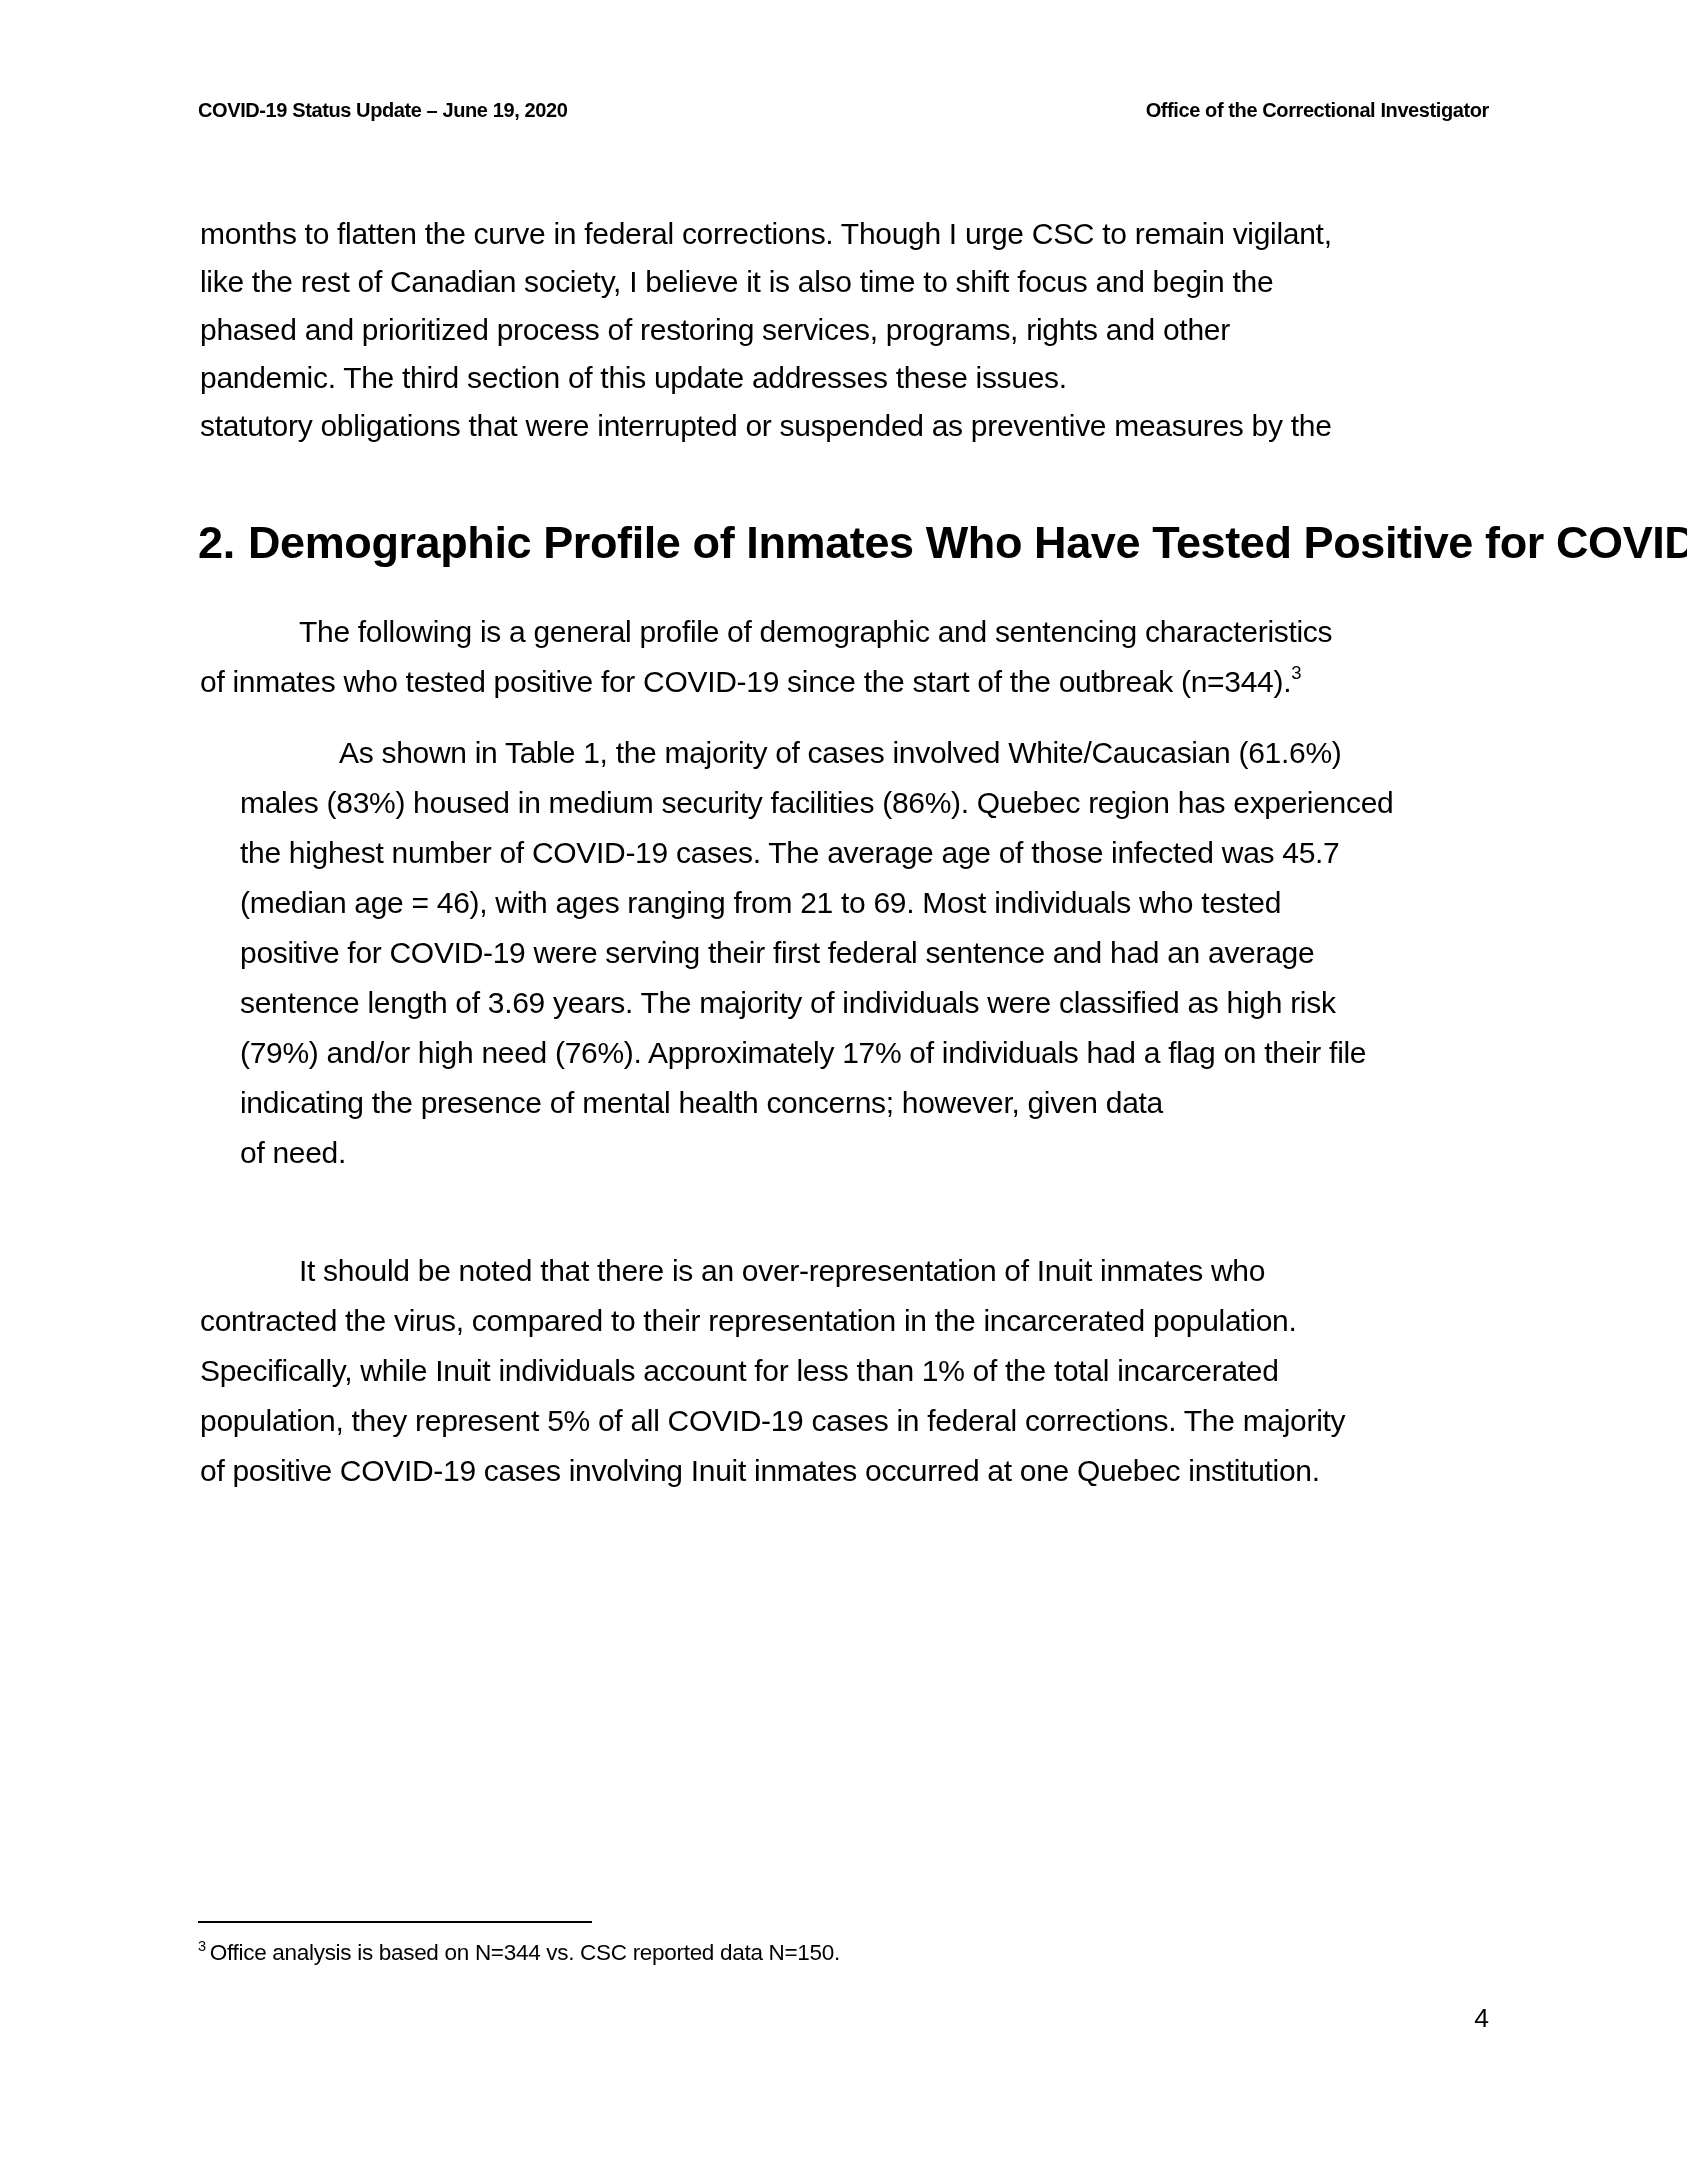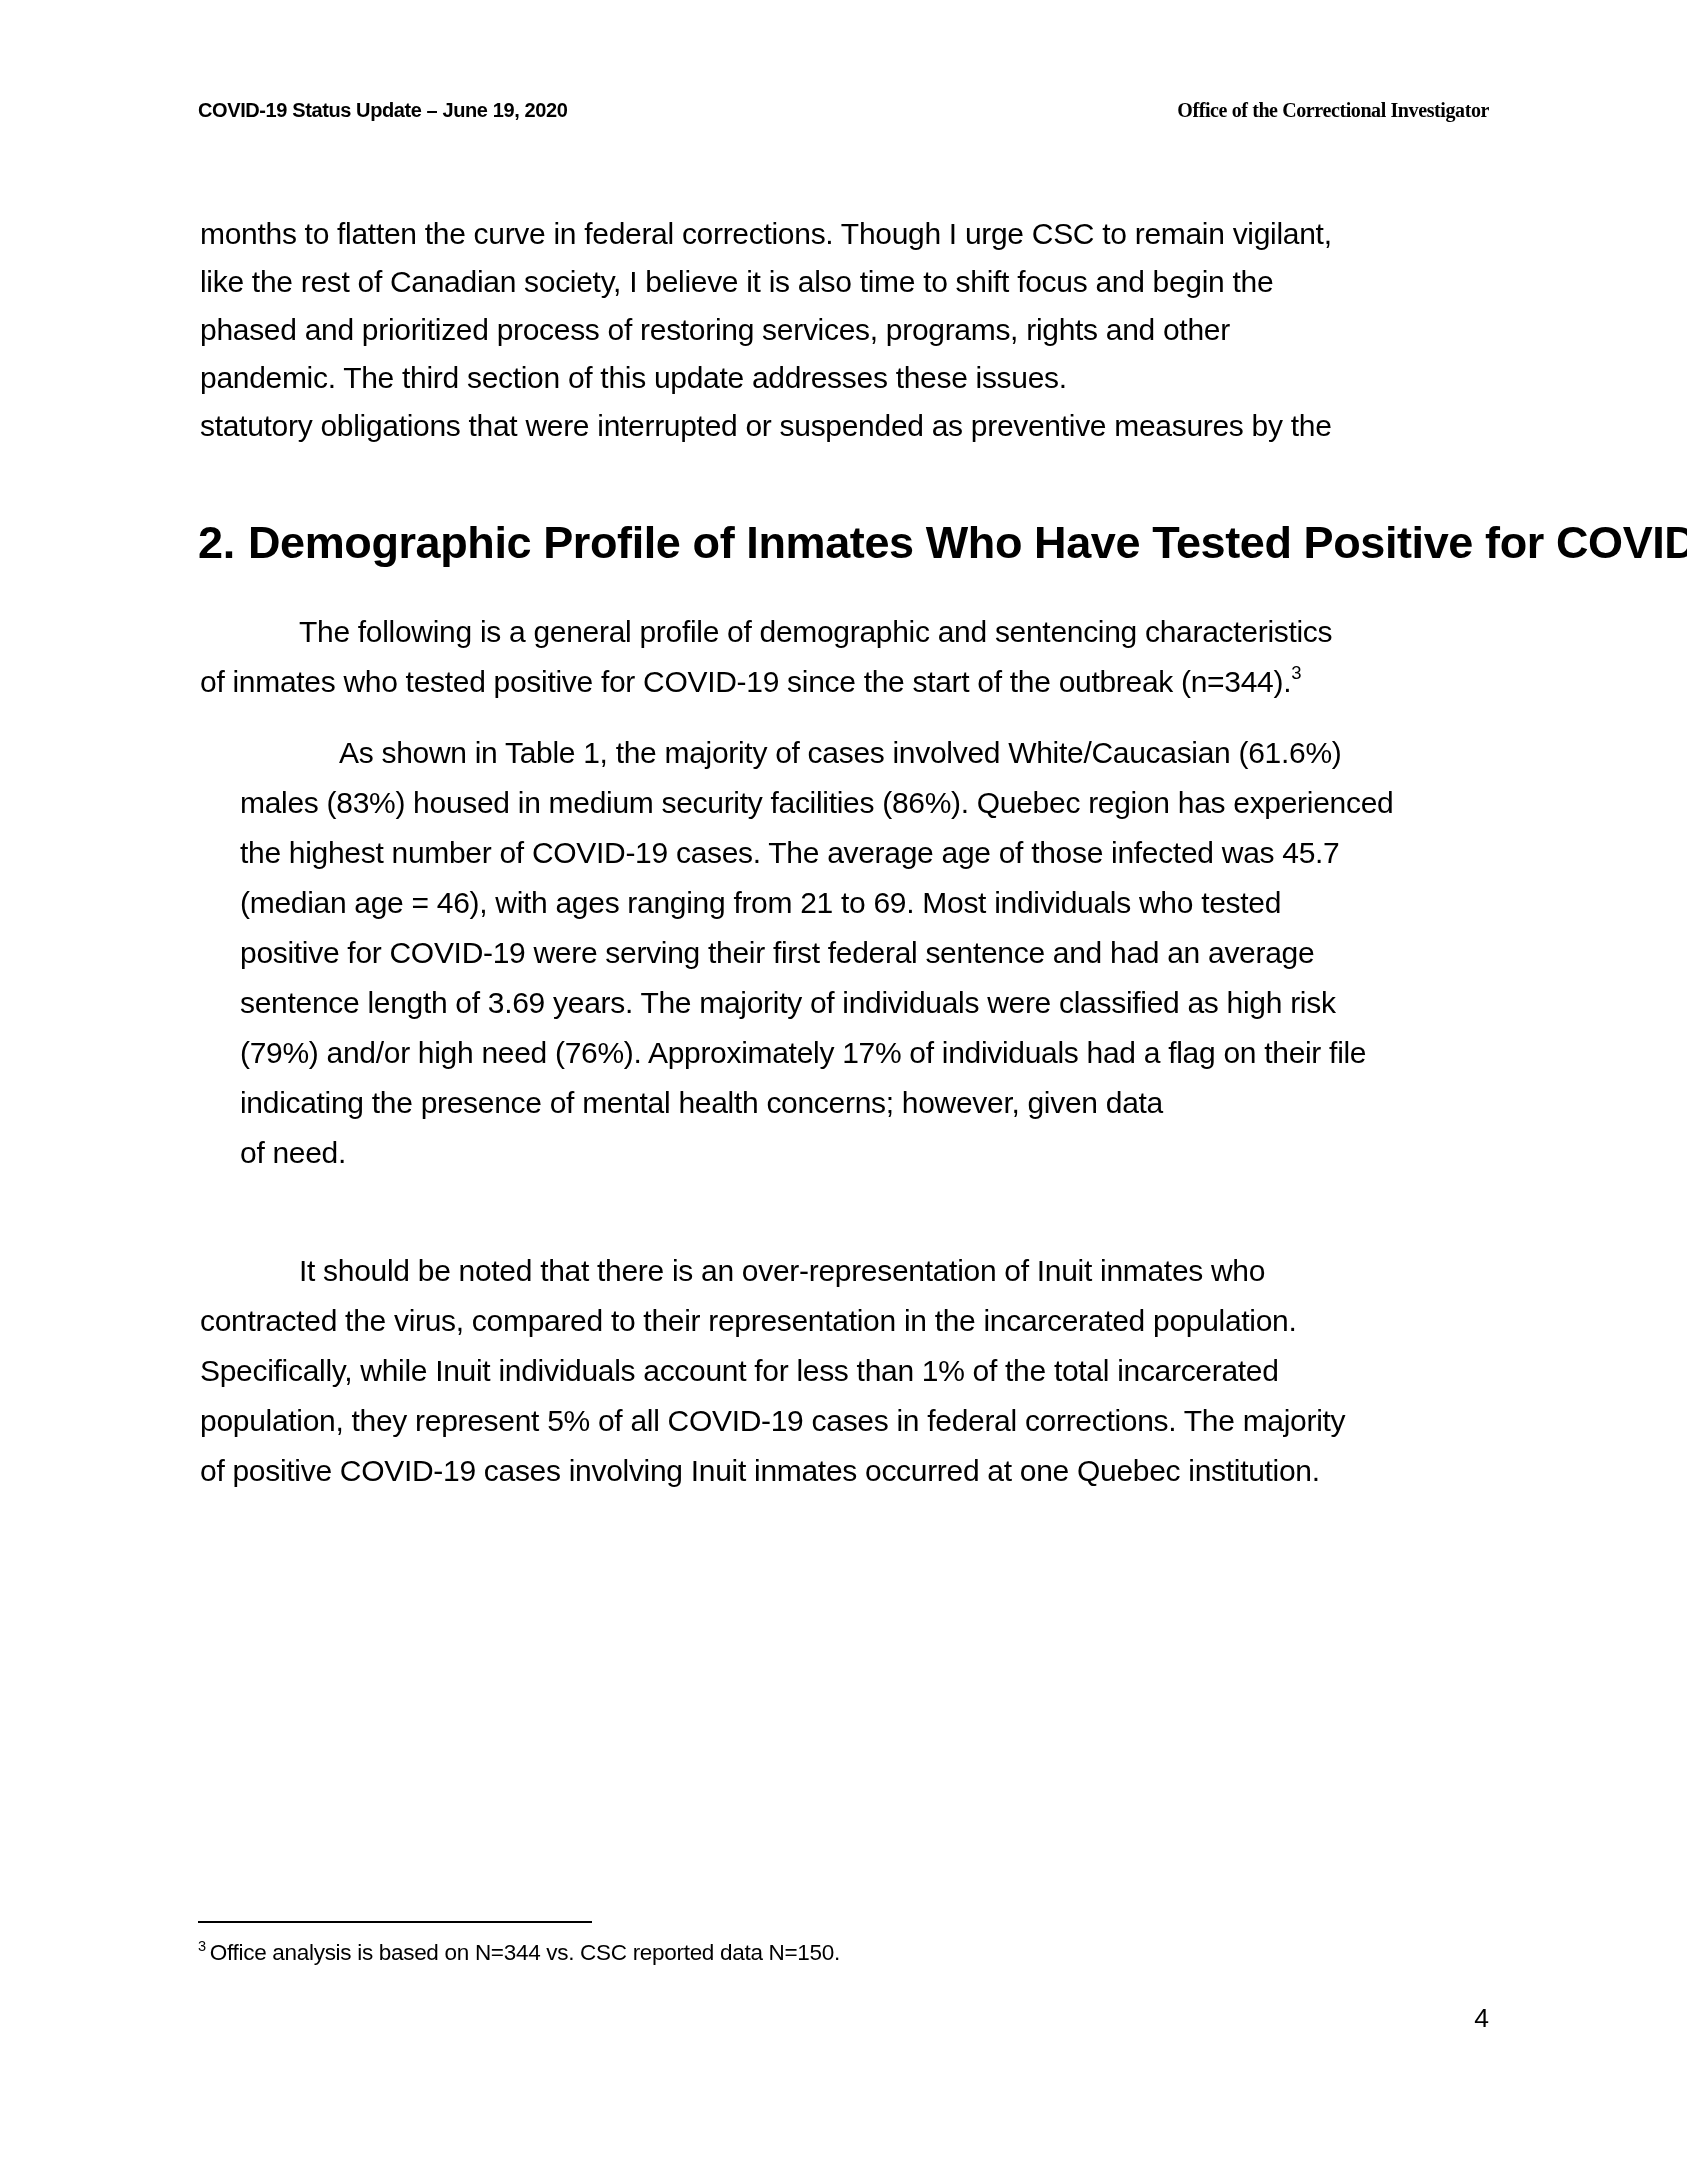--- a/index.html
+++ b/index.html
@@ -19,21 +19,21 @@
       position: absolute;
       left: 198px;
       right: 198px;
       top: 99px;
       height: 40px;
       font-weight: bold;
       font-size: 20px;
       letter-spacing: -0.4px;
     }
     .page-header .left { position: absolute; left: 0; top: 0; }
-    .page-header .right { position: absolute; right: 0; top: 0; font-family: Liberation Serif, serif; }
+    .page-header .right { position: absolute; right: 0; top: 0; }
 
     .body-text {
       position: absolute;
       left: 200px;
       width: 1297px;
       font-size: 30px;
       line-height: 48px;
       letter-spacing: -0.3px;
       white-space: nowrap;
     }

